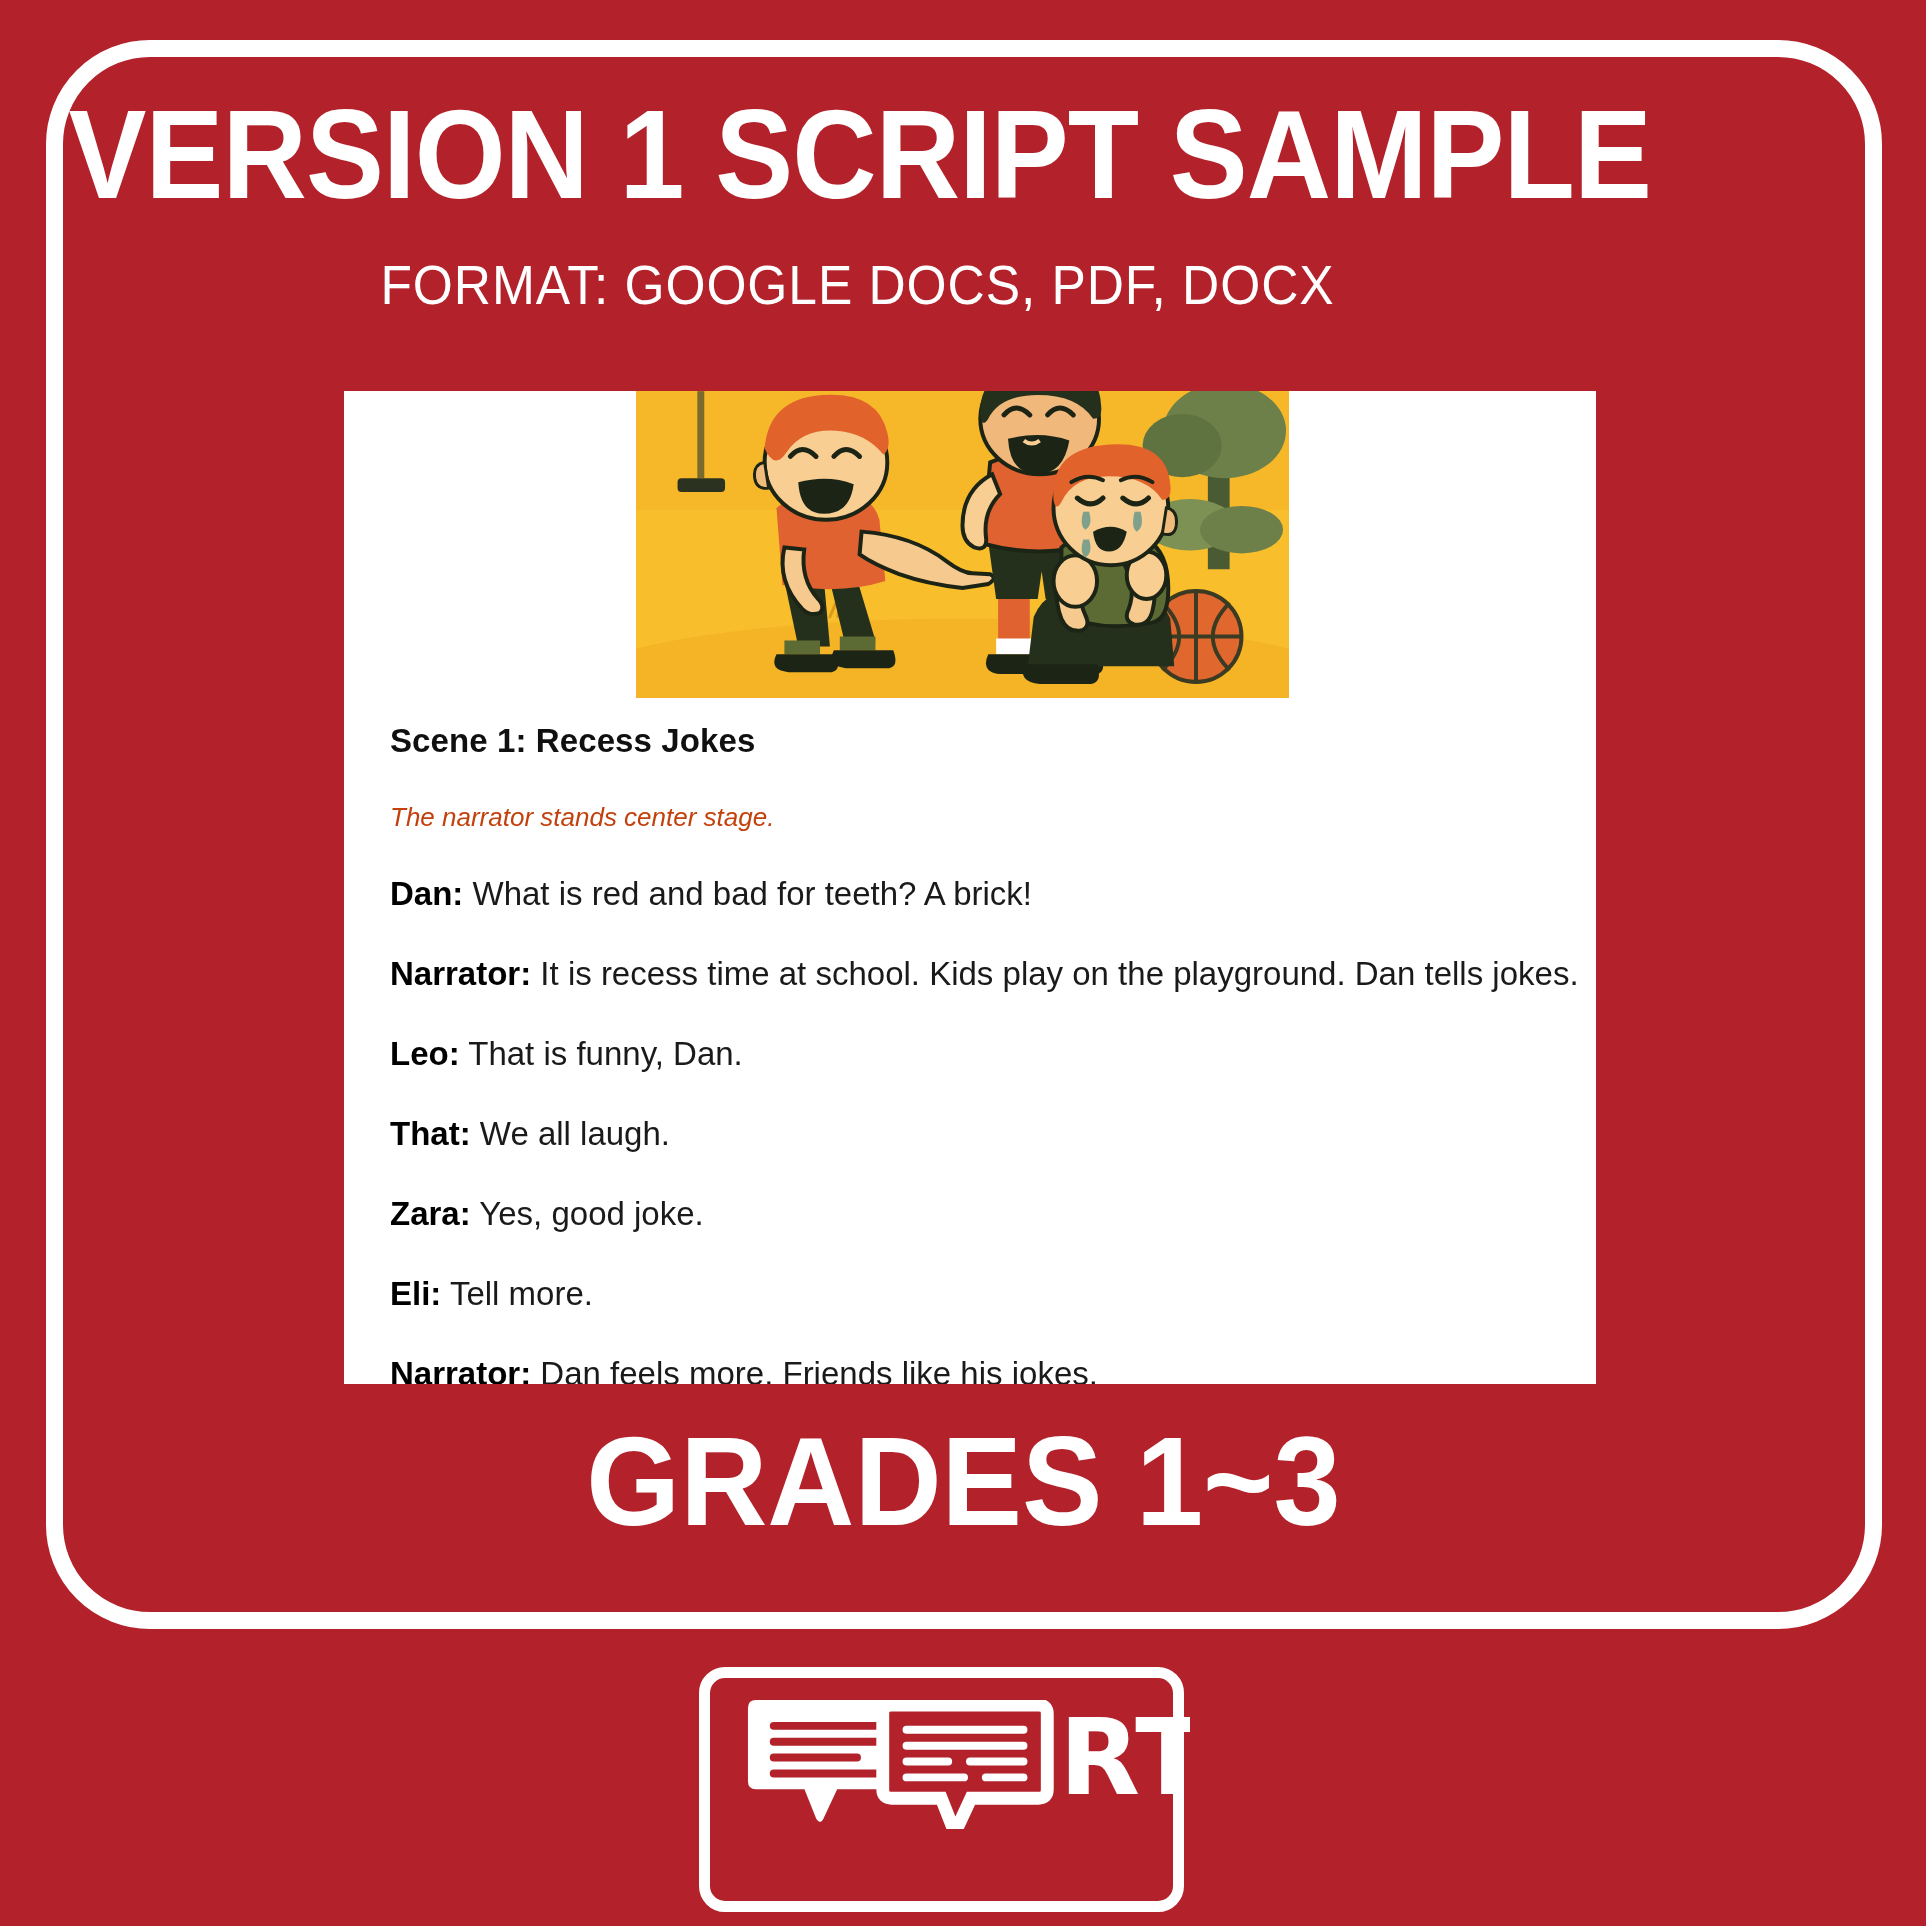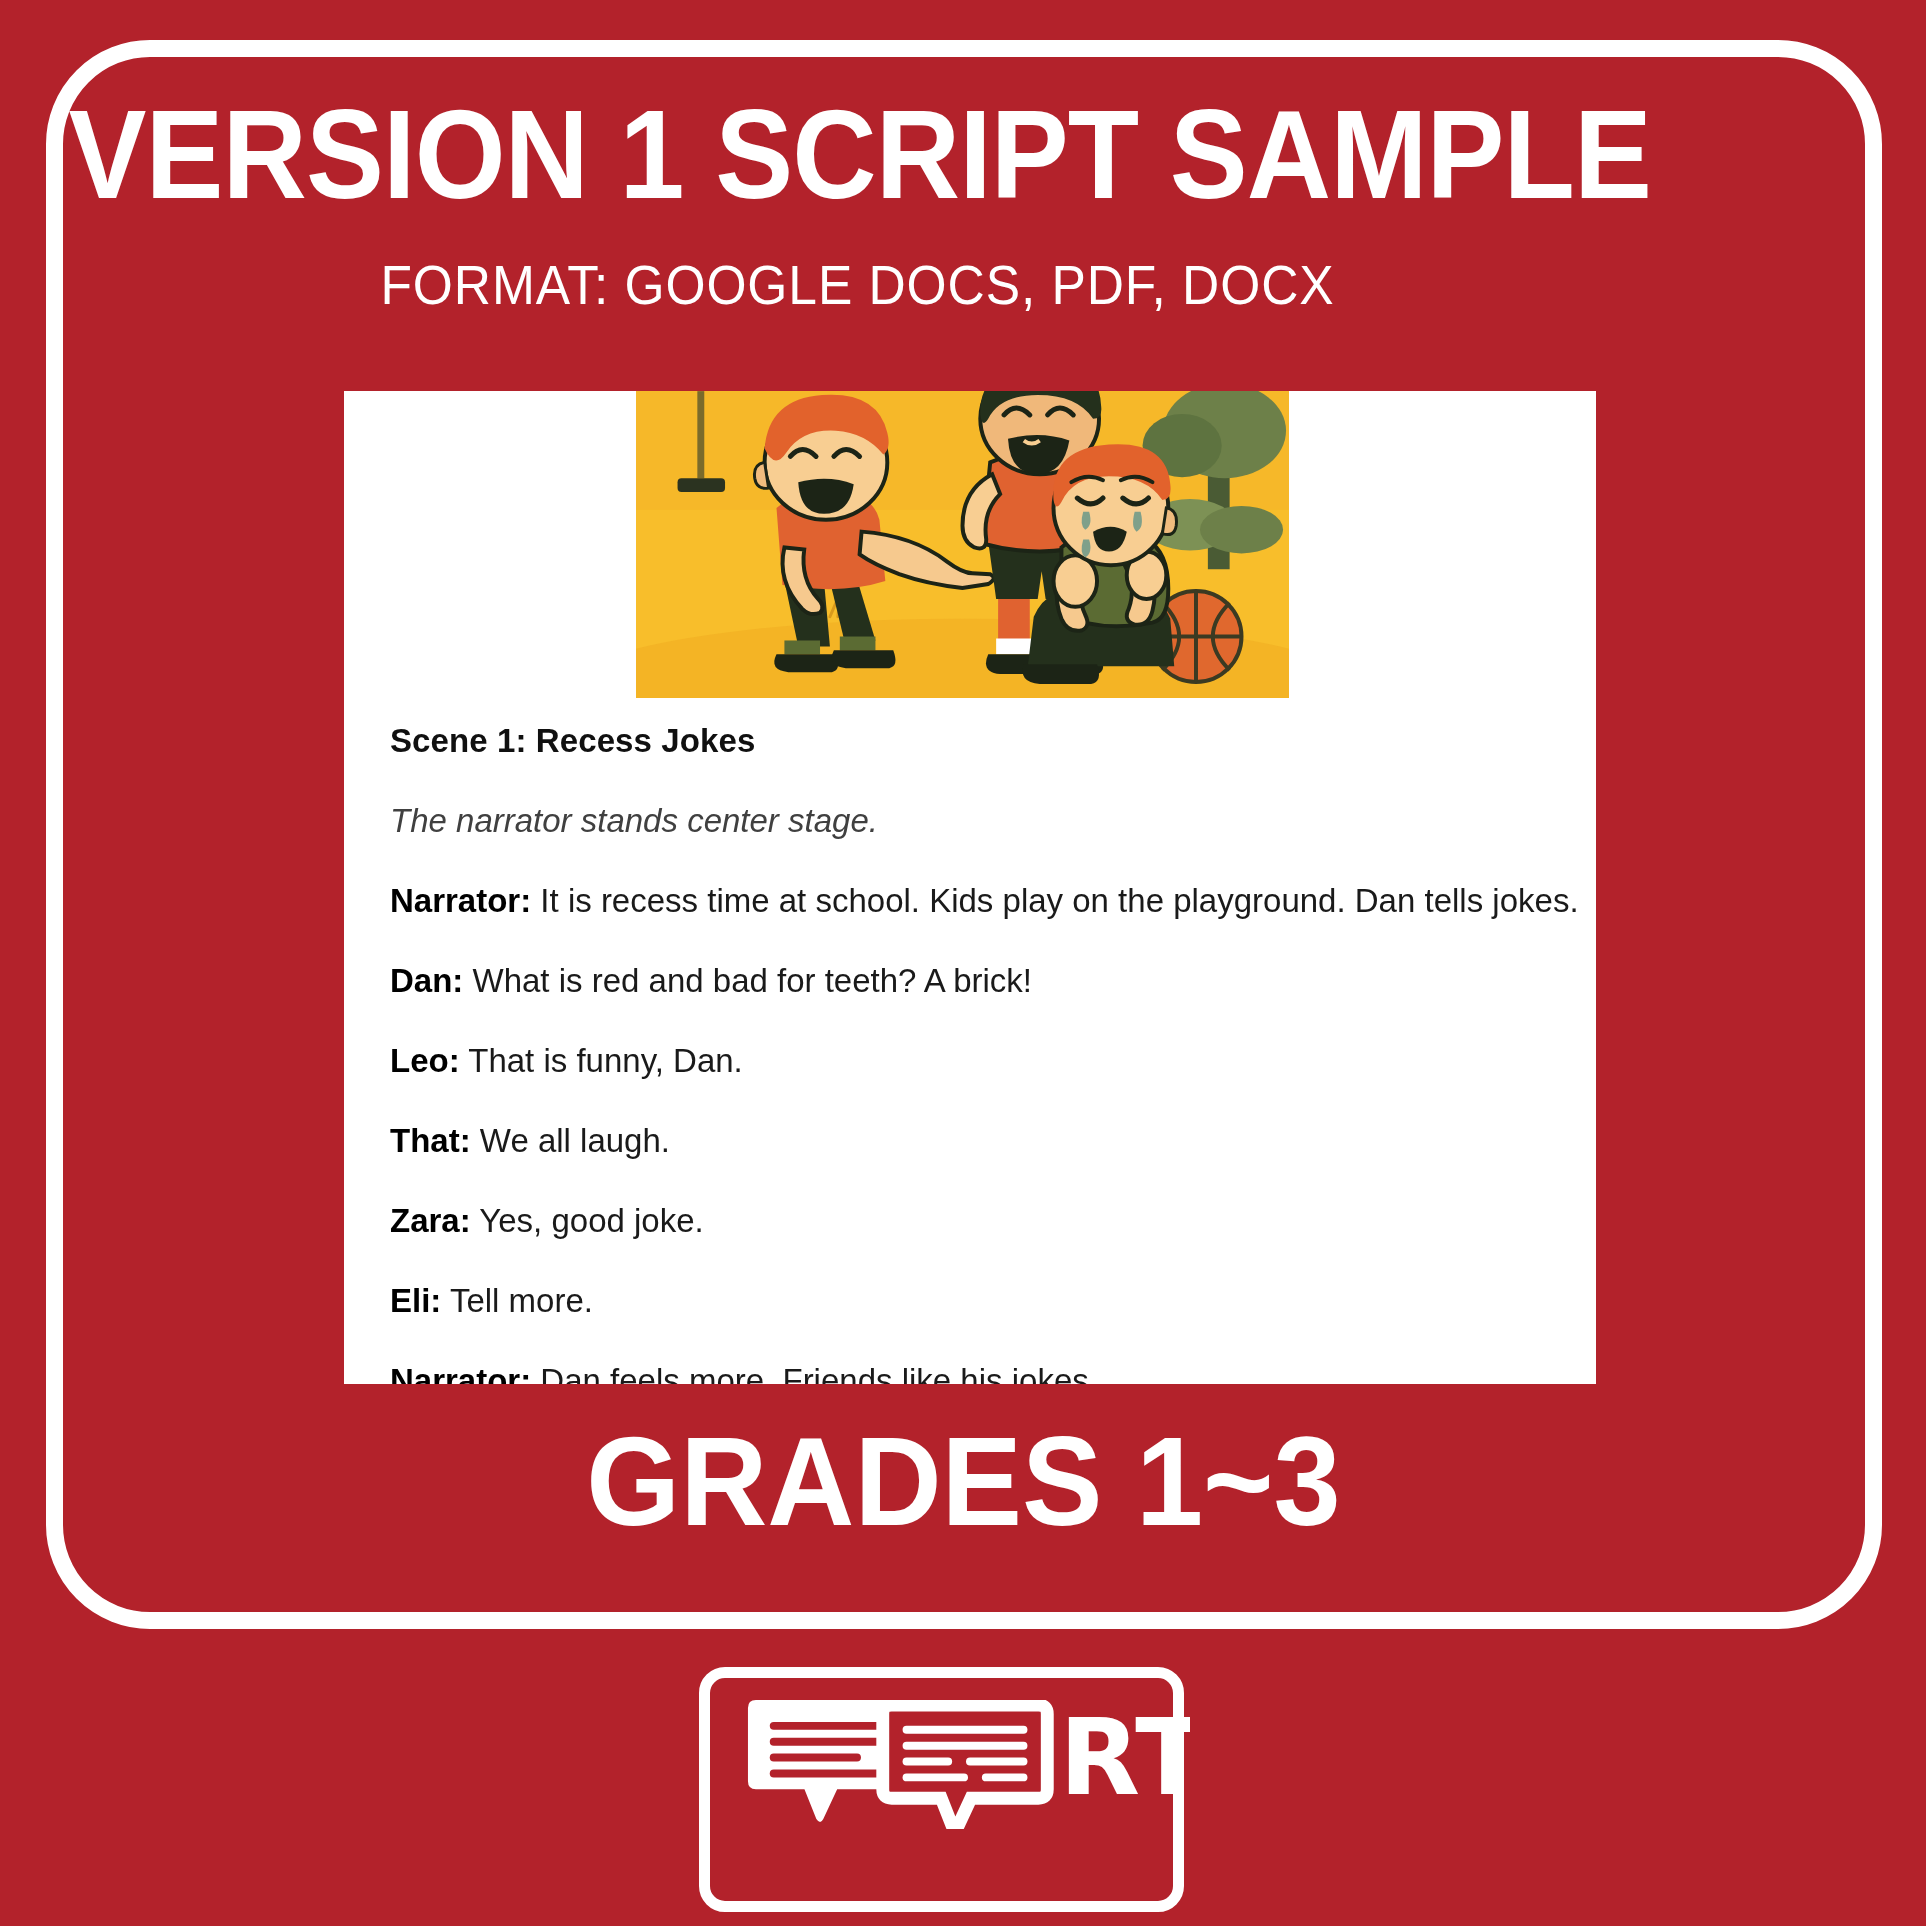--- a/index.html
+++ b/index.html
@@ -97,23 +97,23 @@
     font-family: "Liberation Sans Narrow", "Liberation Sans", sans-serif;
     font-size: 33px;
     font-weight: bold;
     color: #101010;
     margin: 0;
     padding-top: 24px;
     letter-spacing: 0.1px;
   }
   .stage-direction {
     font-family: "Liberation Sans Narrow", "Liberation Sans", sans-serif;
-    font-size: 33px;
+    font-size: 26px;
     font-style: italic;
-    color: #404040;
+    color: #c2410c;
     margin: 0;
     padding-top: 42px;
   }
   .script-line {
     font-family: "Liberation Sans Narrow", "Liberation Sans", sans-serif;
     font-size: 33px;
     color: #1a1a1a;
     margin: 0;
     padding-top: 42px;
     white-space: nowrap;
@@ -305,24 +305,24 @@
       </g>
     </svg>
   </div>
 
   <div id="script-body">
     <div class="scene-heading">Scene 1: Recess Jokes</div>
 
     <div class="stage-direction">The narrator stands center stage.</div>
 
     <div class="script-line">
+      <span class="speaker">Dan:</span><span> What is red and bad for teeth? A brick!</span>
+    </div>
+    <div class="script-line">
       <span class="speaker">Narrator:</span><span> It is recess time at school. Kids play on the playground. Dan tells jokes.</span>
-    </div>
-    <div class="script-line">
-      <span class="speaker">Dan:</span><span> What is red and bad for teeth? A brick!</span>
     </div>
     <div class="script-line">
       <span class="speaker">Leo:</span><span> That is funny, Dan.</span>
     </div>
     <div class="script-line">
       <span class="speaker">That:</span><span> We all laugh.</span>
     </div>
     <div class="script-line">
       <span class="speaker">Zara:</span><span> Yes, good joke.</span>
     </div>

